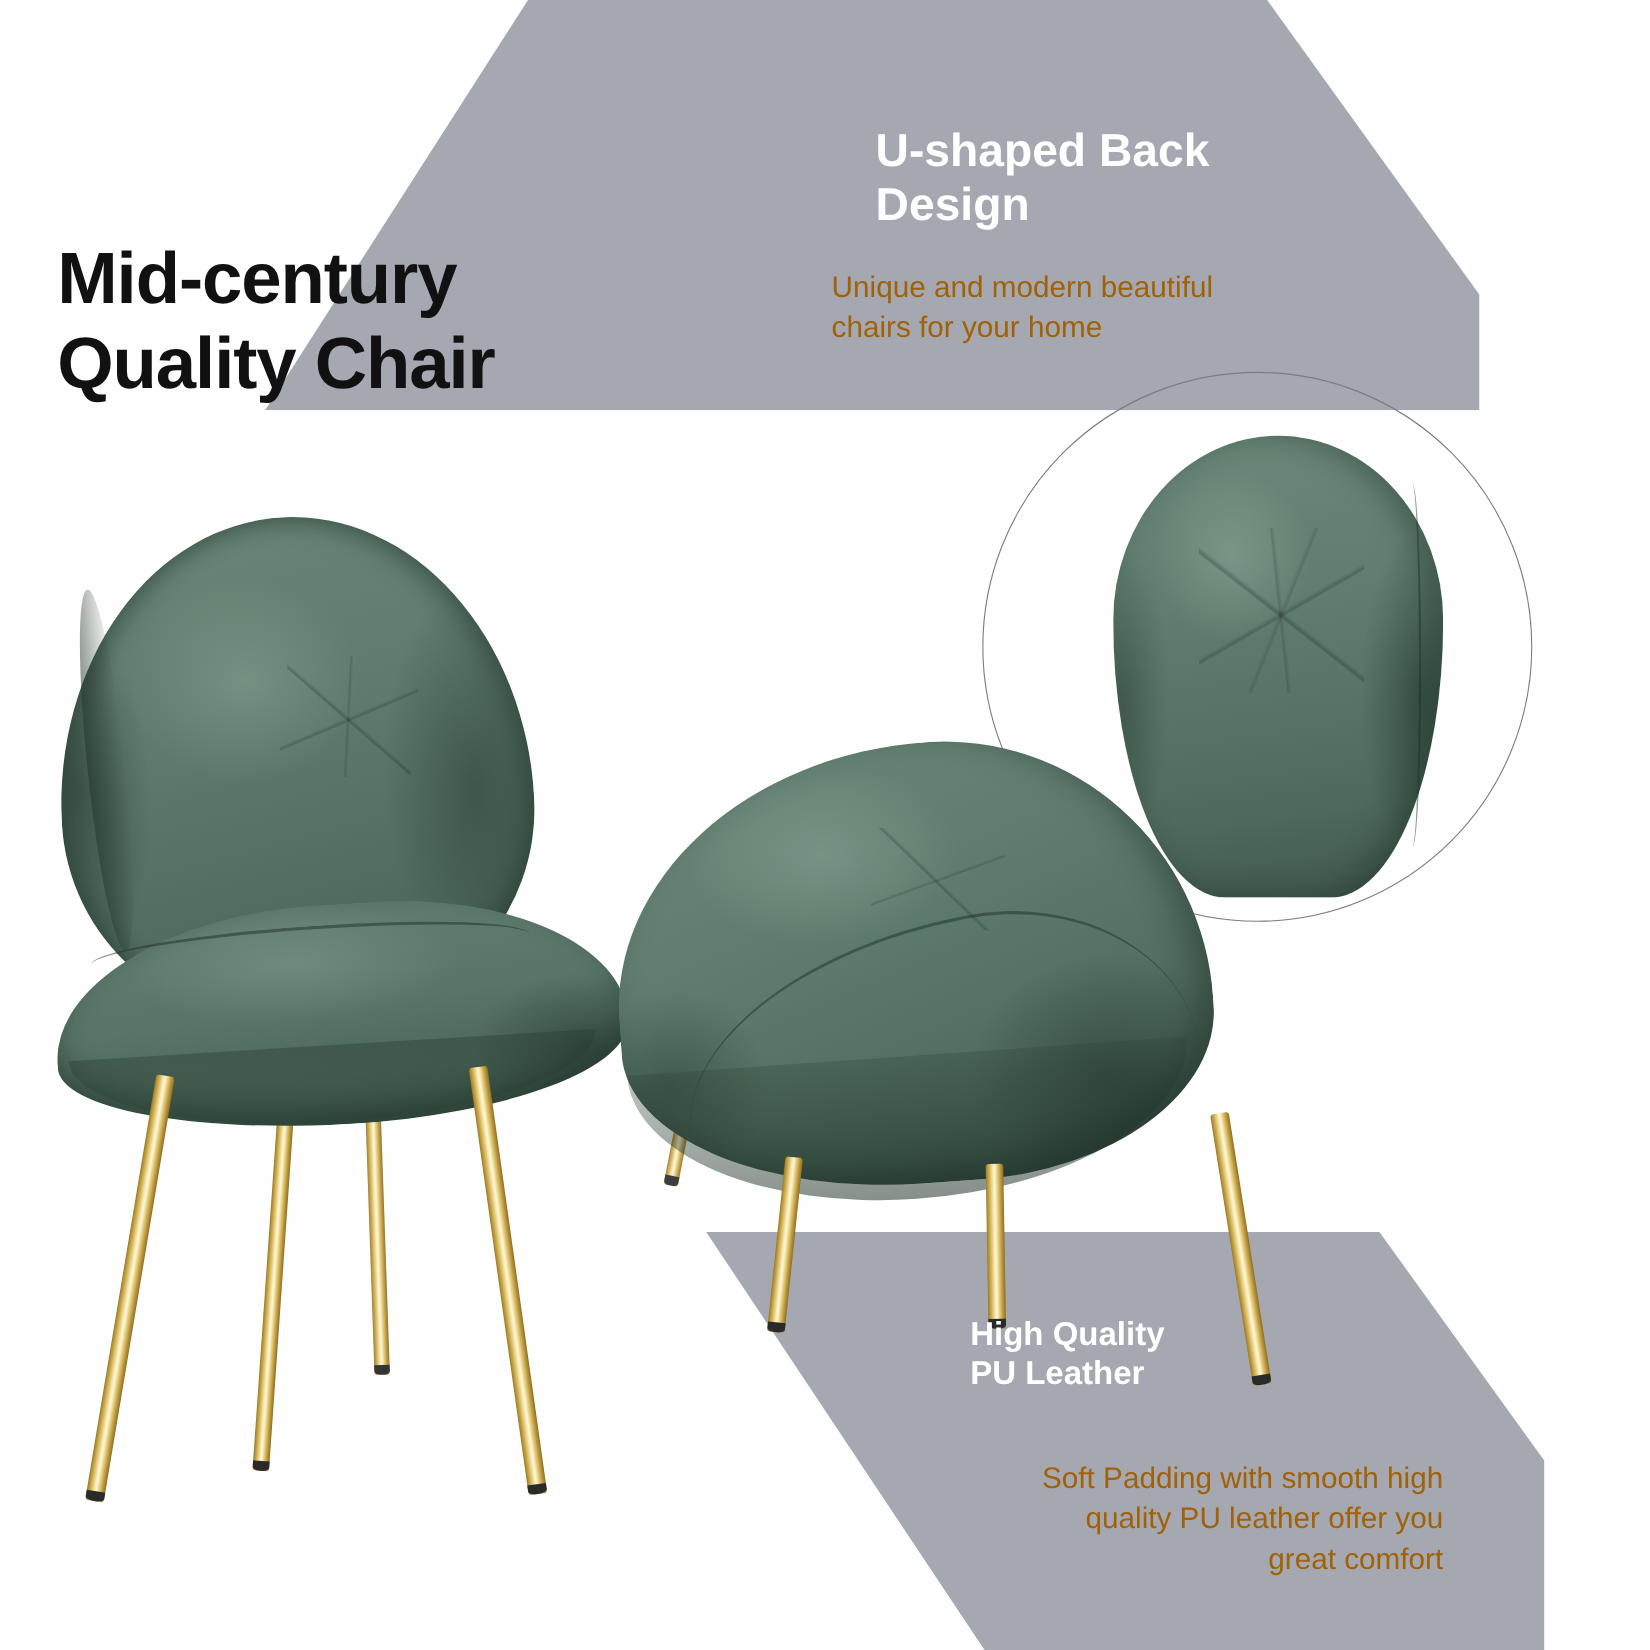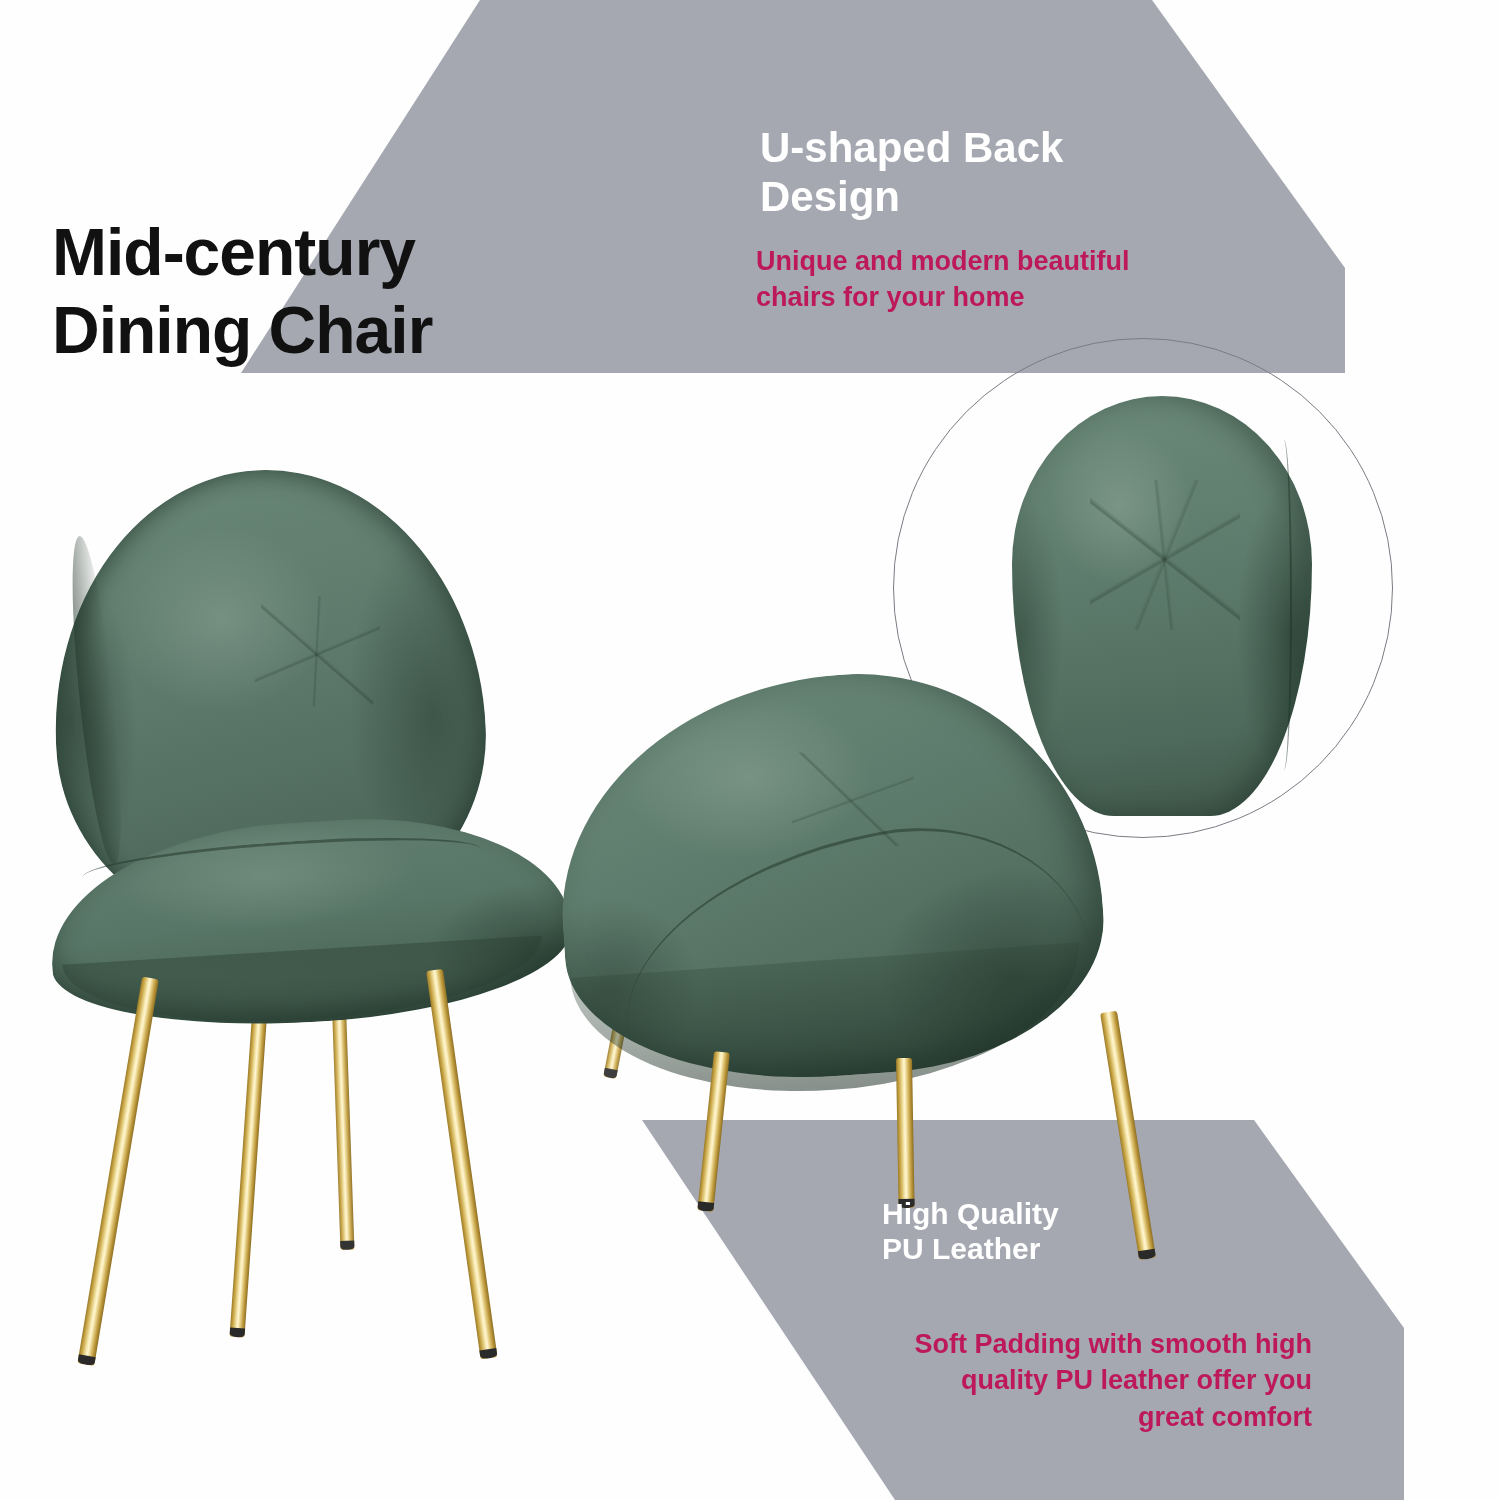--- a/index.html
+++ b/index.html
@@ -35,24 +35,24 @@
   #main-title{
     position:absolute;left:52px;top:214px;width:520px;
     color:#111111;font-weight:bold;font-size:66px;line-height:1.18;
     letter-spacing:-1px;white-space:pre-line;
   }
   .panel-head{
     position:absolute;color:#ffffff;font-weight:bold;
     line-height:1.17;white-space:pre-line;
   }
   .panel-body{
-    position:absolute;color:#be185d;font-weight:bold;
+    position:absolute;color:#a16207;font-weight:normal;
     line-height:1.35;white-space:pre-line;
   }
-  #feature1-title{left:760px;top:112px;font-size:42px;width:470px;margin-top:11px;}
+  #feature1-title{left:796px;top:112px;font-size:42px;width:470px;}
   #feature1-body{left:756px;top:243px;font-size:27px;width:430px;}
   #feature2-title{left:882px;top:1196px;font-size:30px;width:470px;}
   #feature2-body{left:882px;top:1326px;font-size:27px;width:430px;text-align:right;}
 
   
   #chair1{position:absolute;left:30px;top:450px;width:560px;height:950px;}
 
   #c1-shell{
     position:absolute;left:24px;top:20px;width:430px;height:460px;
     background:
@@ -226,21 +226,21 @@
         <div class="tip"></div>
       </div>
   </div>
 
   <div id="detail-back">
     <div id="detail-crack"></div>
     <div id="detail-seam"></div>
   </div>
 
   <div id="main-title">Mid-century
-Dining Chair</div>
+Quality Chair</div>
 
   <div class="panel-head" id="feature1-title">U-shaped Back
 Design</div>
   <div class="panel-body" id="feature1-body">Unique and modern beautiful
 chairs for your home</div>
 
   <div class="panel-head" id="feature2-title">High Quality
 PU Leather</div>
   <div class="panel-body" id="feature2-body">Soft Padding with smooth high
 quality PU leather offer you

